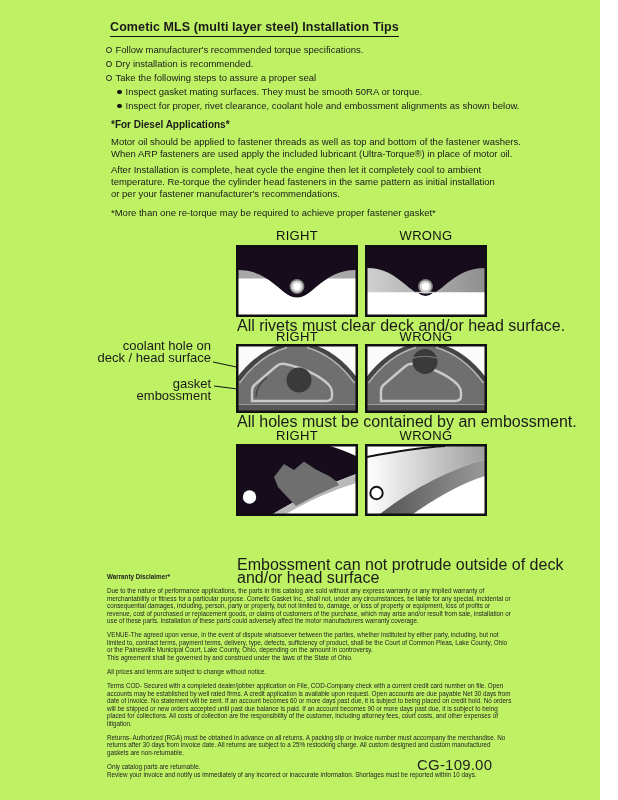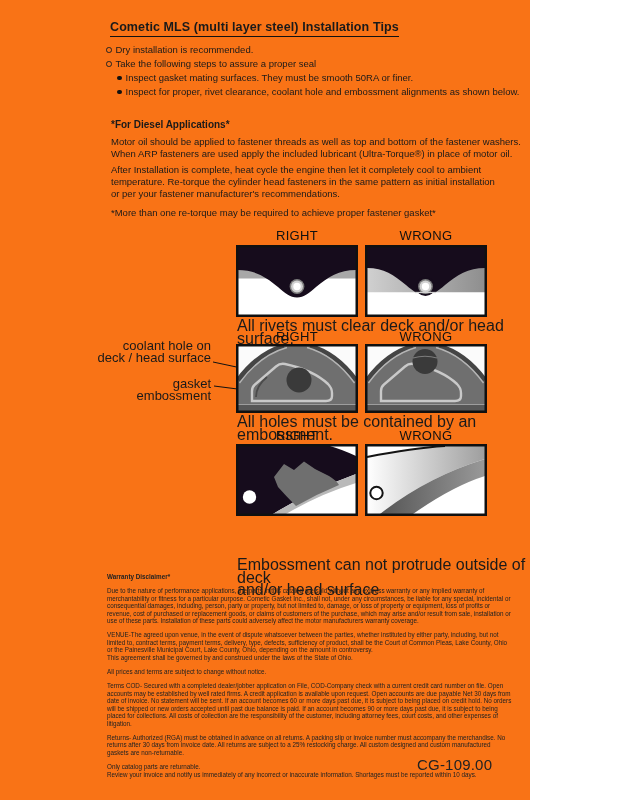--- a/index.html
+++ b/index.html
@@ -1,17 +1,17 @@
 <!DOCTYPE html>
 <html><head>
 <meta charset="utf-8">
 <style>
   html,body { margin:0; padding:0; background:#ffffff; }
   .page {
-    position:relative; width:530px; height:800px; background:#f97316;
+    position:relative; width:600px; height:800px; background:#bef264;
     font-family:"Liberation Sans", sans-serif; color:#1a1a1a; overflow:hidden;
   }
   .title {
     position:absolute; left:110px; top:20px; font-size:12.5px; font-weight:bold;
     border-bottom:1.5px solid #111; padding-bottom:2px; letter-spacing:.1px;
   }
   .tips { position:absolute; left:106px; top:43px; font-size:9.5px; line-height:14px; }
   .tip-row { display:flex; align-items:center; }
   .tip-row.sub { margin-left:11px; }
   .bullet-o { width:3.5px; height:3.5px; border:1px solid #222; border-radius:50%; margin-right:4px; flex:none; }
@@ -35,29 +35,33 @@
 </head>
 <body>
 
 <div class="page">
 
   <div class="title">Cometic MLS (multi layer steel) Installation Tips</div>
 
   <div class="tips">
     <div class="tip-row">
       <span class="bullet-o"></span>
+      <span>Follow manufacturer's recommended torque specifications.</span>
+    </div>
+    <div class="tip-row">
+      <span class="bullet-o"></span>
       <span>Dry installation is recommended.</span>
     </div>
     <div class="tip-row">
       <span class="bullet-o"></span>
       <span>Take the following steps to assure a proper seal</span>
     </div>
     <div class="tip-row sub">
       <span class="bullet-f"></span>
-      <span>Inspect gasket mating surfaces.  They must be smooth 50RA or finer.</span>
+      <span>Inspect gasket mating surfaces.  They must be smooth 50RA or torque.</span>
     </div>
     <div class="tip-row sub">
       <span class="bullet-f"></span>
       <span>Inspect for proper, rivet clearance, coolant hole and embossment alignments as shown below.</span>
     </div>
   </div>
 
   <div class="diesel-heading">*For Diesel Applications*</div>
   <div class="bodypara p2">After Installation is complete, heat cycle the engine then let it completely cool to ambient
 temperature. Re-torque the cylinder head fasteners in the same pattern as initial installation

